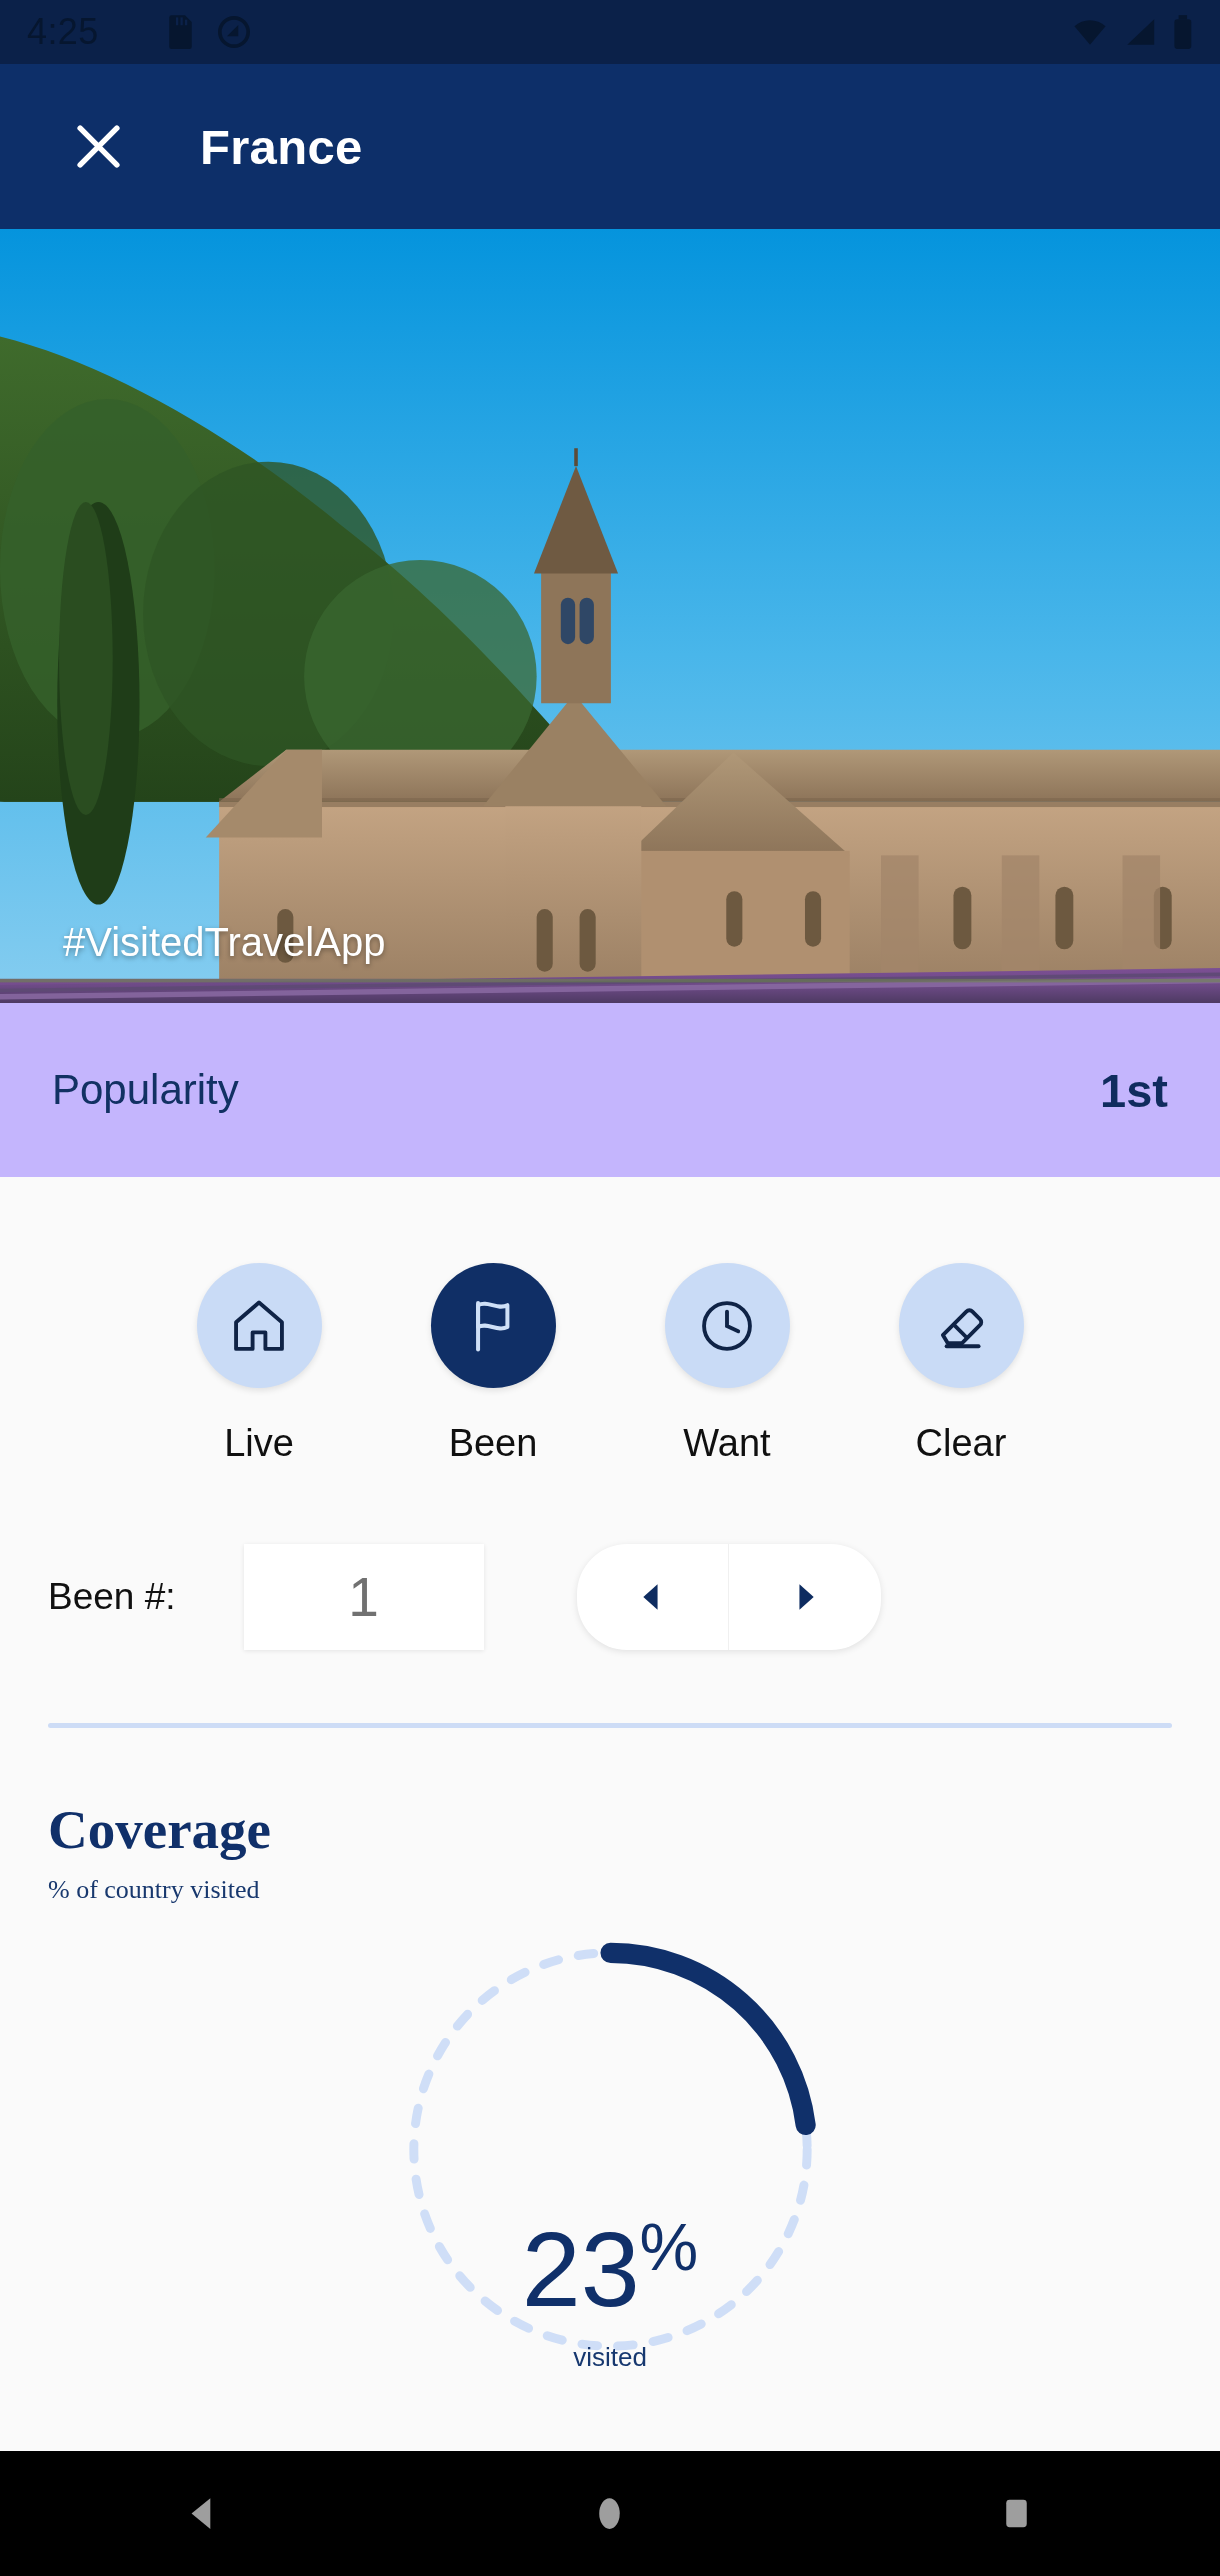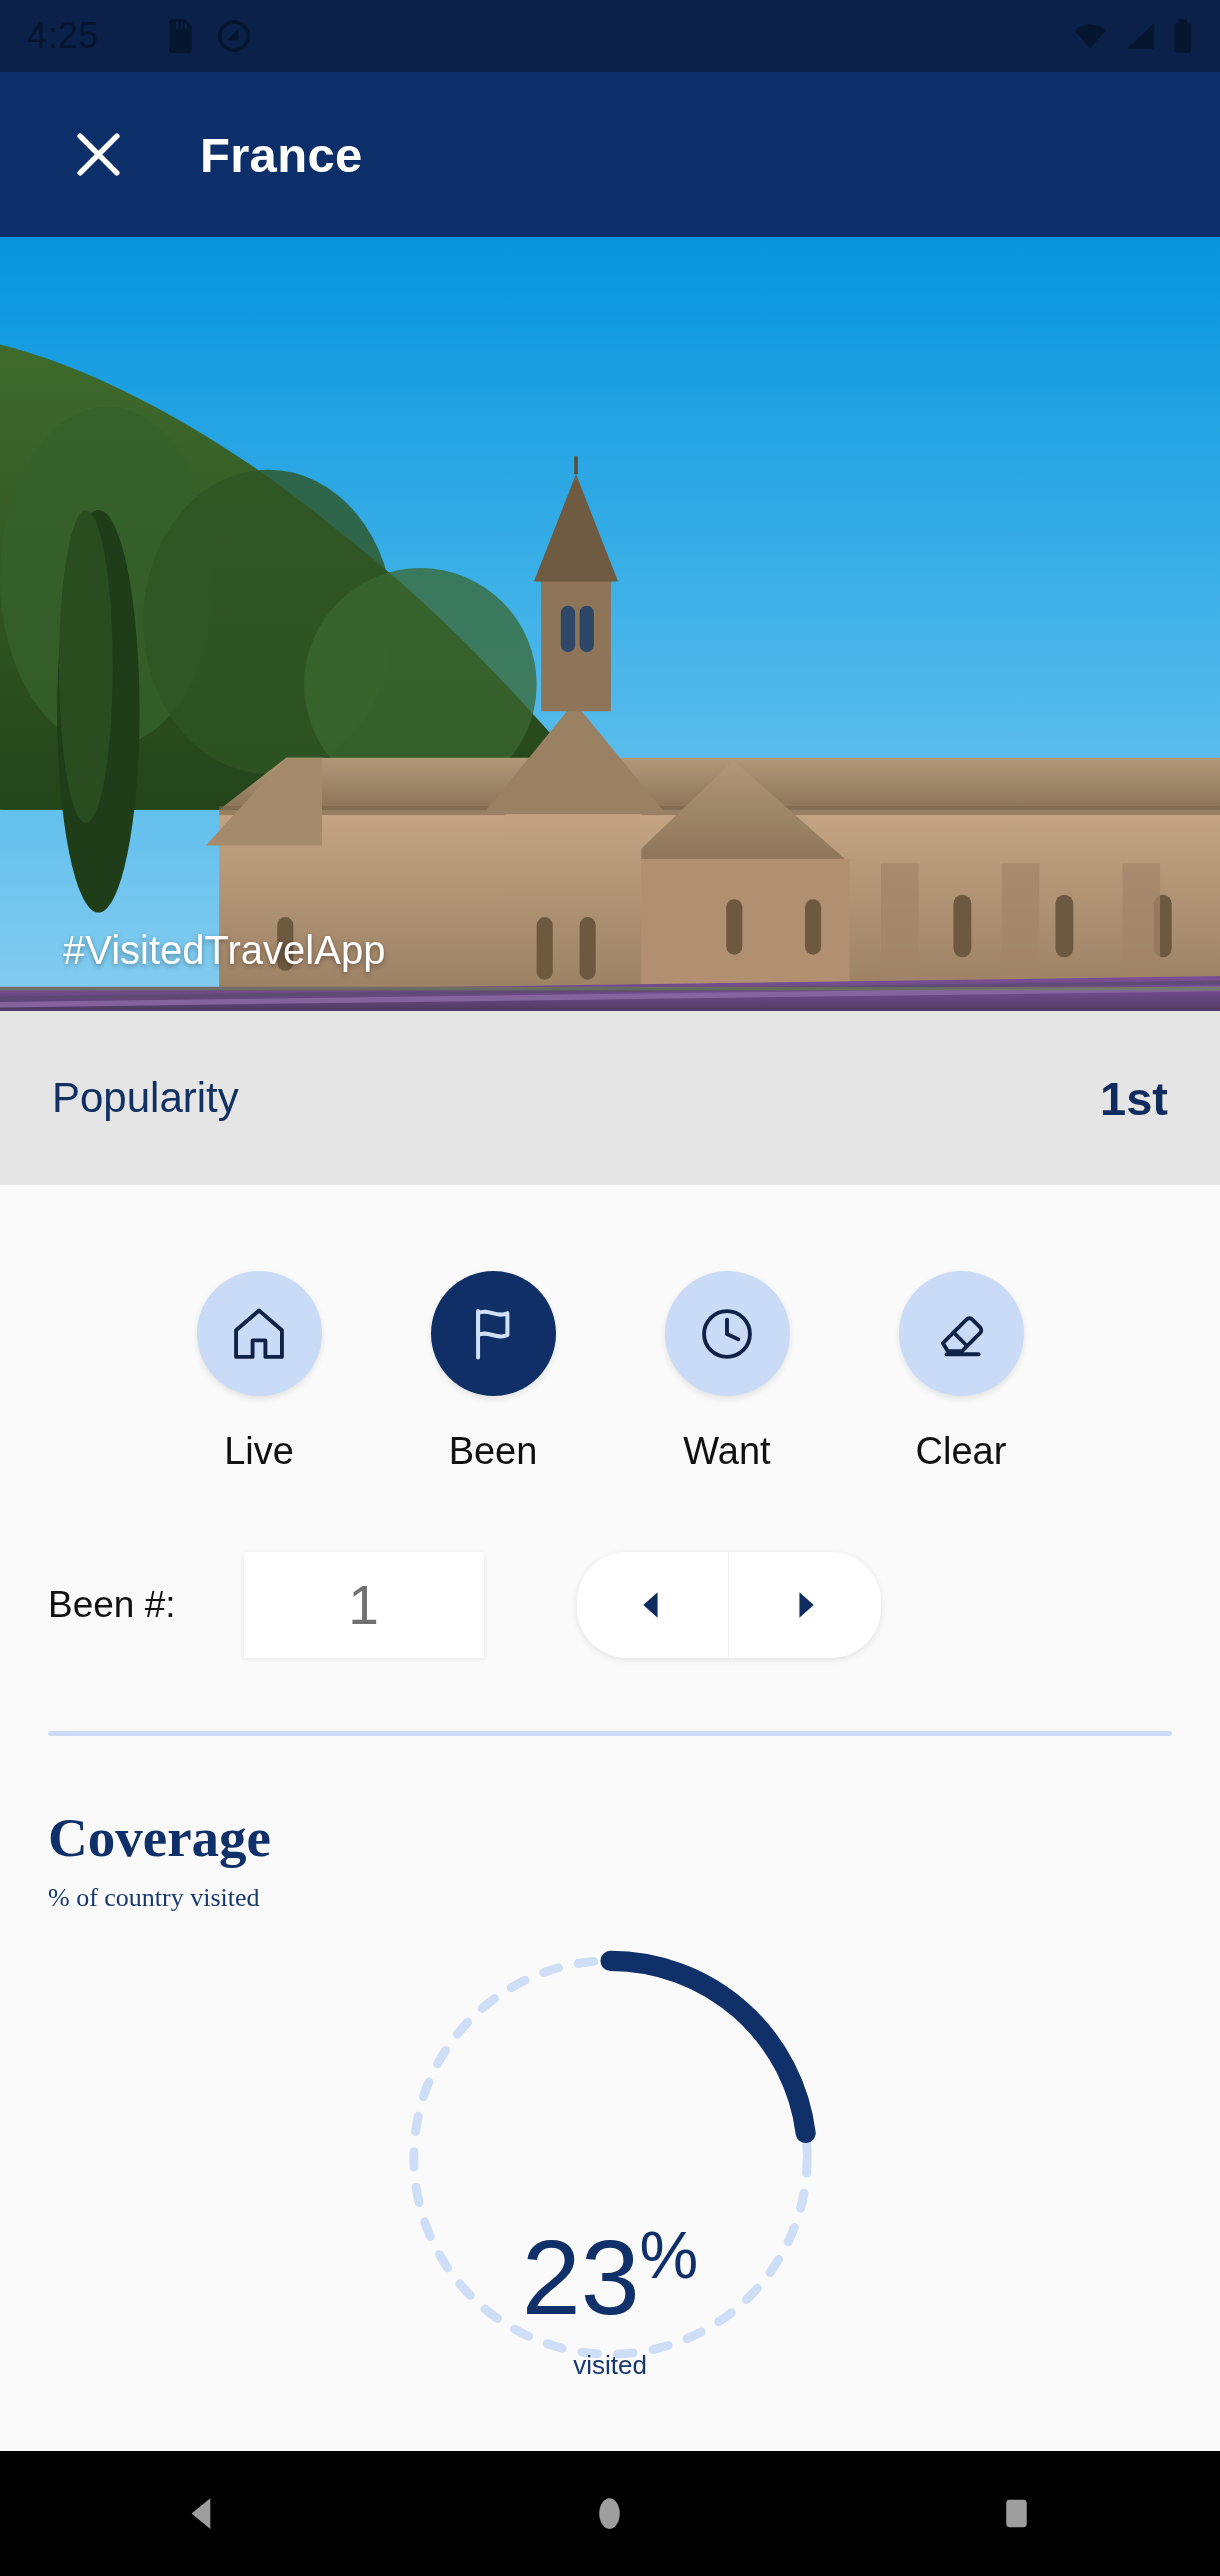--- a/index.html
+++ b/index.html
@@ -6,21 +6,21 @@
   html, body {
     width:1220px; height:2576px;
     background:#000;
     font-family:"Liberation Sans", sans-serif;
     overflow:hidden;
   }
   .phone { width:1220px; height:2576px; position:relative; background:#fafafa; }
 
   
   .statusbar{
-    height:72px; background:#0b2149; position:relative;
+    height:64px; background:#0b2149; position:relative;
     display:flex; align-items:center; padding:0 27px;gap:36px;
   }
   .sb-time{ color:#06162f; font-size:36px; letter-spacing:0.4px; margin-right:32px; font-weight:400; }
   .sb-left-icons{ display:flex; align-items:center; gap:23px; }
   .sb-right{ margin-left:auto; display:flex; align-items:center; gap:16px; }
   .ic{ display:block; }
 
   
   .appbar{
     height:165px; background:#0d2f69; display:flex; align-items:center;
@@ -42,21 +42,21 @@
   }
   .hero svg{ position:absolute; inset:0; width:100%; height:100%; display:block; }
   .hero-tag{
     position:absolute; left:63px; bottom:38px;
     color:#ffffff; font-size:40px; font-weight:400;
     text-shadow:0 1.8px 5.4px rgba(0,0,0,.35);
   }
 
   
   .popularity{
-    background:#e5e5e5; height:174px; display:flex; align-items:center;
+    background:#c4b5fd; height:174px; display:flex; align-items:center;
     padding:0 52px; justify-content:space-between;
   }
   .pop-label{ color:#123163; font-size:42px; }
   .pop-value{ color:#102c5e; font-size:47px; font-weight:bold; }
 
   
   .card{ background:#fafafa; }
   .actions{
     display:flex; justify-content:center; gap:109px;
     padding-top:86px;

